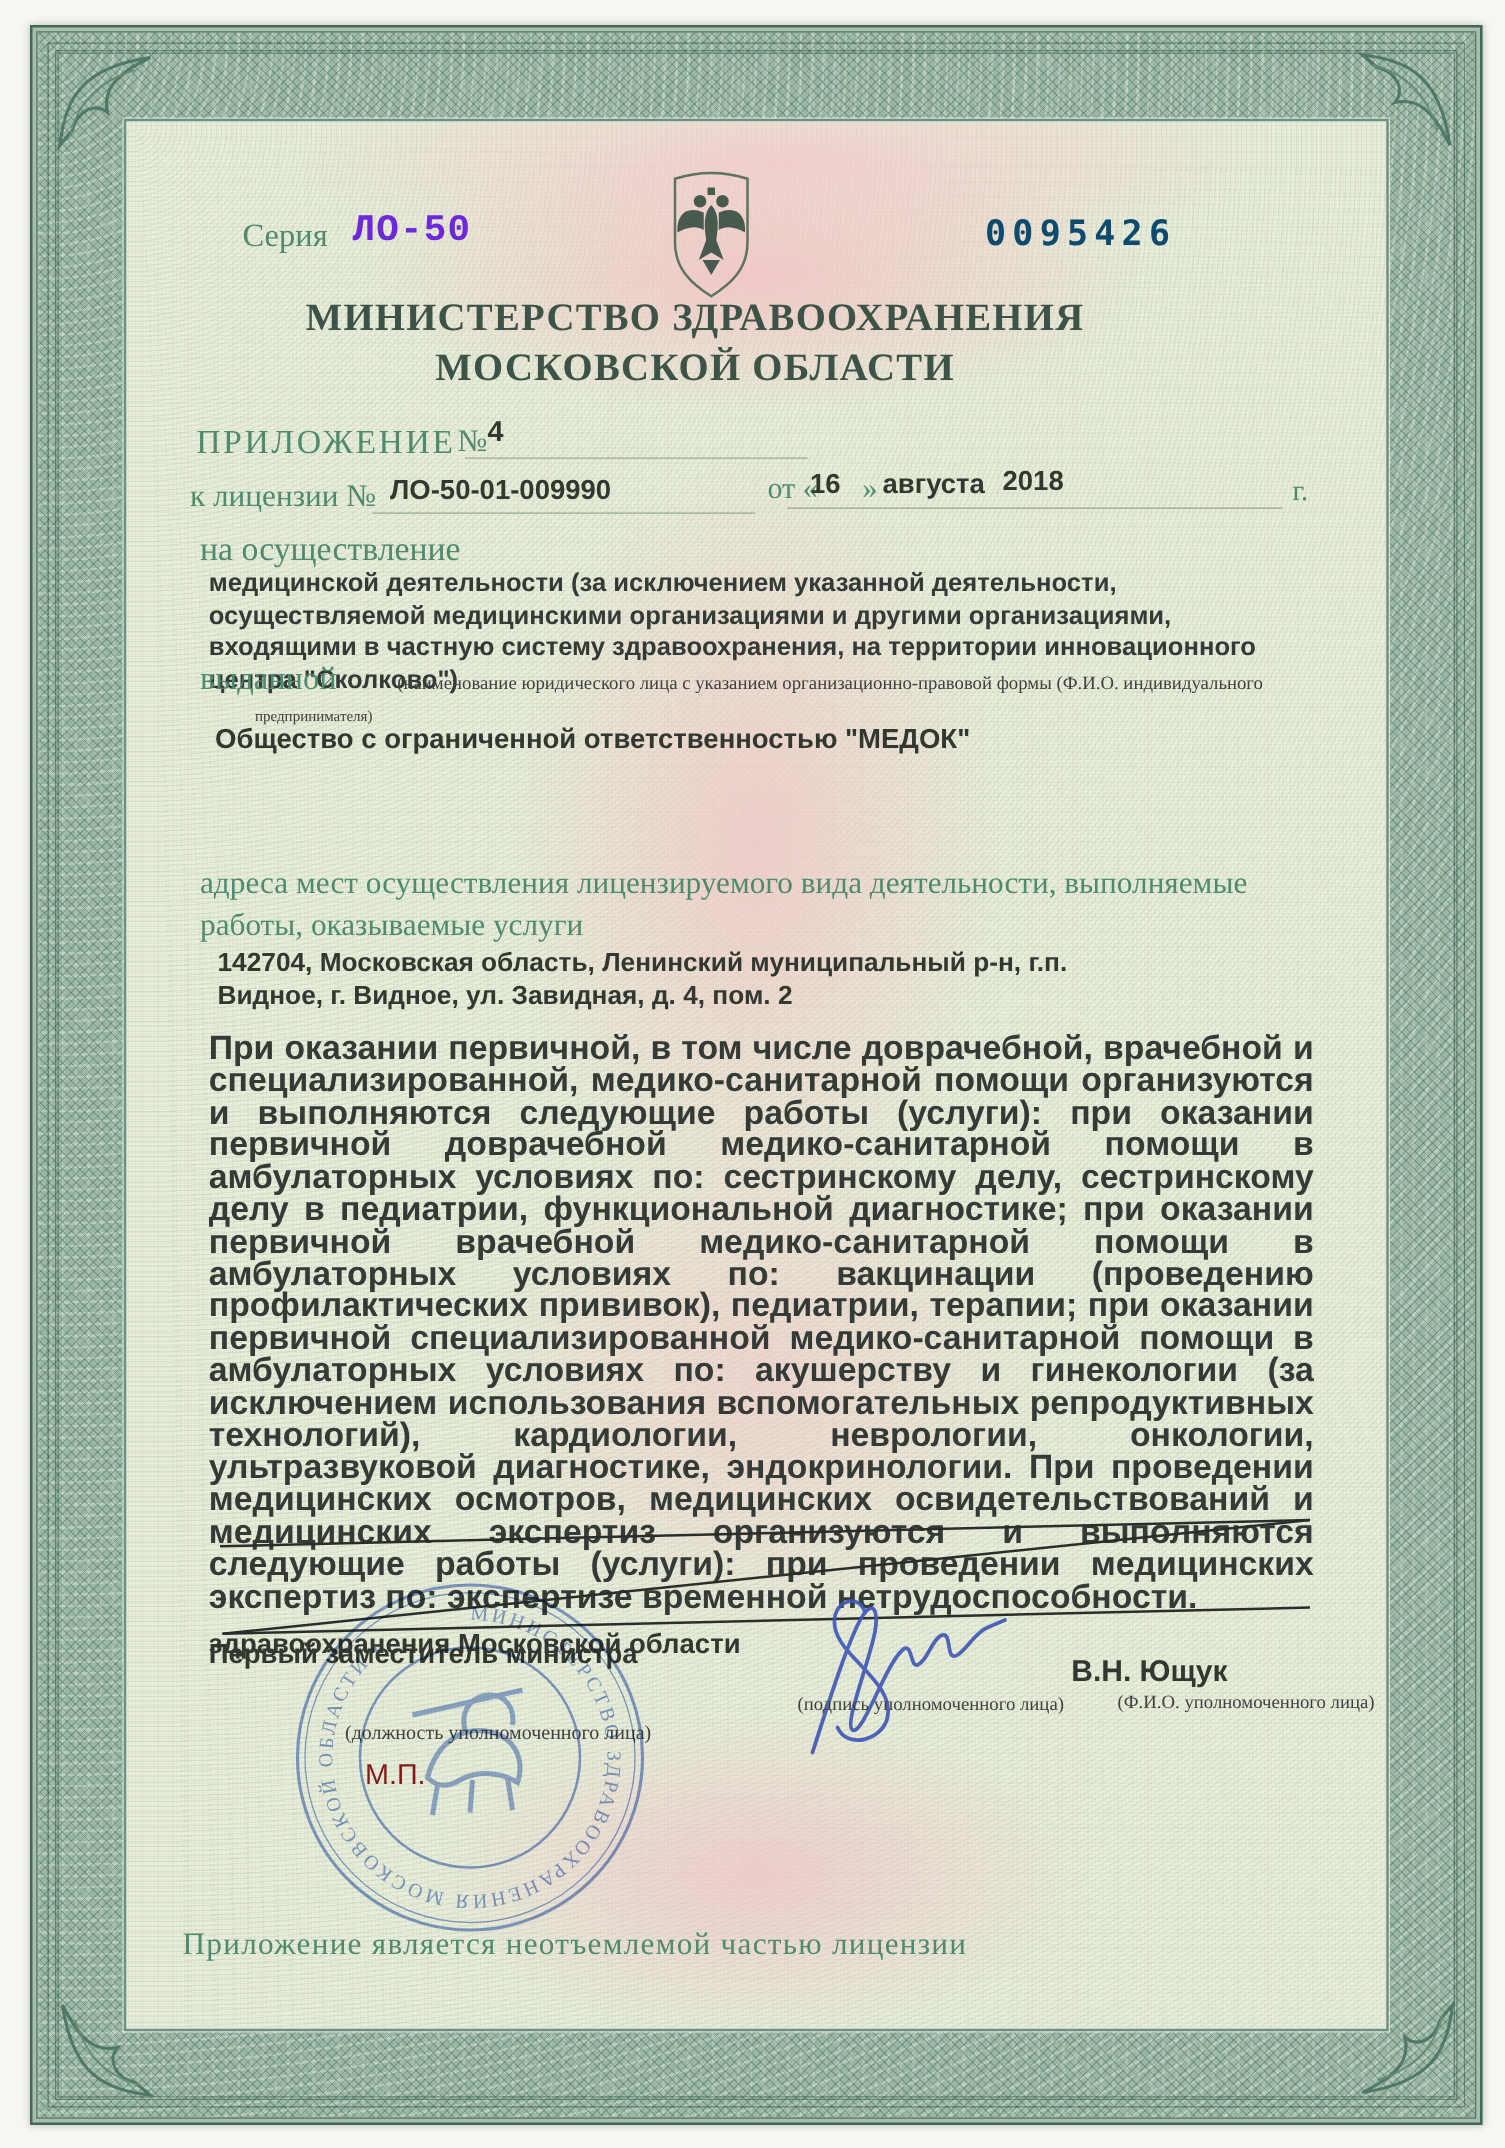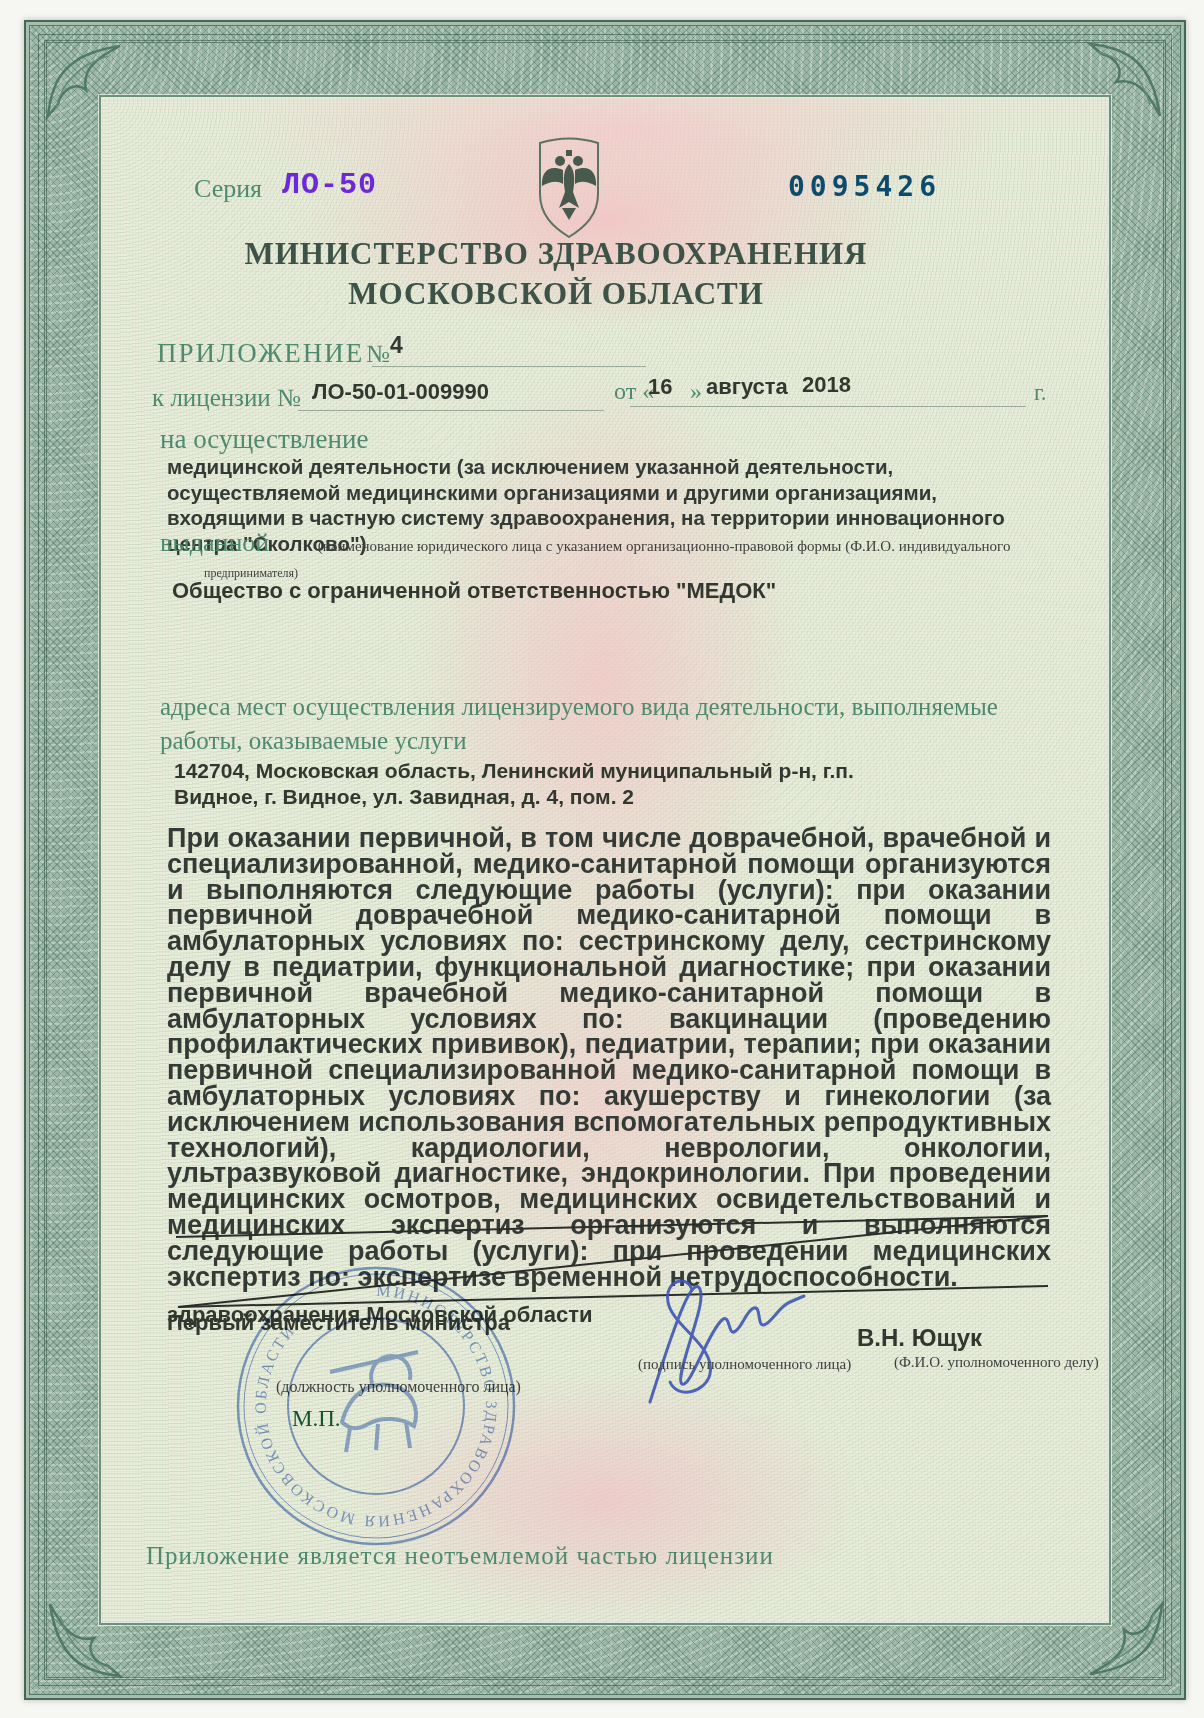--- a/index.html
+++ b/index.html
@@ -143,21 +143,21 @@
 
     <svg class="abs" style="left:586px;top:1240px" width="210" height="160" viewBox="0 0 210 160">
       <g fill="none" stroke="#3f56b5" stroke-width="3" stroke-linecap="round" opacity="0.9">
         <path d="M38,140 C52,96 70,40 80,28 C88,18 92,30 86,52 C78,82 64,118 70,122 C78,127 96,70 110,58 C118,51 116,72 122,70 C130,67 134,48 142,46 C150,44 144,68 154,62 C162,57 168,44 178,40 L192,34"></path>
         <path d="M80,28 C76,12 52,18 56,40 C60,64 104,84 98,112 C94,130 66,138 58,120"></path>
       </g>
     </svg>
 
     <span class="abs green-small" style="left:568px;top:1334px;font-size:15px">(подпись уполномоченного лица)</span>
     <span class="abs filled" style="left:831px;top:1302px;font-size:24px">В.Н. Ющук</span>
-    <span class="abs green-small" style="left:824px;top:1332px;font-size:15px">(Ф.И.О. уполномоченного делу)</span>
+    <span class="abs green-small" style="left:824px;top:1332px;font-size:15px">(Ф.И.О. уполномоченного лица)</span>
 
     <svg class="abs" style="left:196px;top:1230px;mix-blend-mode:multiply" width="308" height="308" viewBox="0 0 308 308">
       <g opacity="0.78">
         <circle cx="154" cy="154" r="138" fill="none" stroke="#6487d0" stroke-width="2.5"></circle>
         <circle cx="154" cy="154" r="132" fill="none" stroke="#6487d0" stroke-width="1"></circle>
         <circle cx="154" cy="154" r="88" fill="none" stroke="#6487d0" stroke-width="2"></circle>
         <defs>
           <path id="stampArc" d="M154,44 a110,110 0 1,1 -0.01,0"></path>
         </defs>
         <text font-family="Liberation Serif, serif" font-size="16" fill="#6487d0" letter-spacing="2.5">
@@ -165,17 +165,17 @@
         </text>
         <g fill="none" stroke="#6487d0" stroke-width="4" opacity="0.85">
           <path d="M120,170 C128,140 150,128 172,134 C190,139 198,156 192,174 C180,166 160,164 146,172 C136,178 128,178 120,170 Z"></path>
           <path d="M150,132 C146,116 156,104 170,104 C182,104 190,114 188,128"></path>
           <path d="M128,176 L124,200 M156,172 L154,198 M184,170 L188,196"></path>
           <path d="M108,120 L196,100"></path>
         </g>
       </g>
     </svg>
 
-    <span class="abs" style="left:266px;top:1384px;font-family:Liberation Serif, serif;font-size:23px;color:#14532d">М.П.</span>
+    <span class="abs" style="left:266px;top:1384px;font-family:Liberation Sans, sans-serif;font-size:23px;color:#7f1d1d">М.П.</span>
 
     <div class="abs green-serif" style="left:120px;top:1520px;width:980px;font-size:25px;letter-spacing:1px">Приложение является неотъемлемой частью лицензии</div>
   </div>
 </div>
 
 </body></html>

